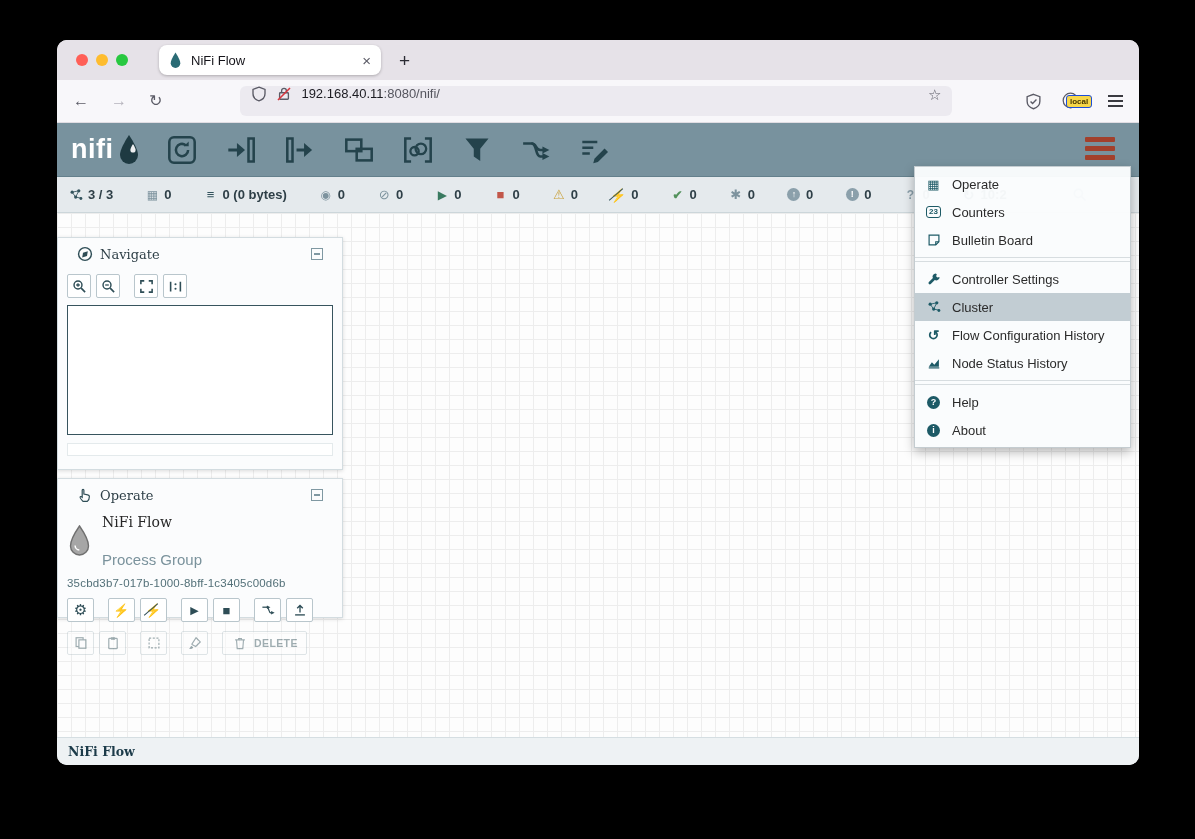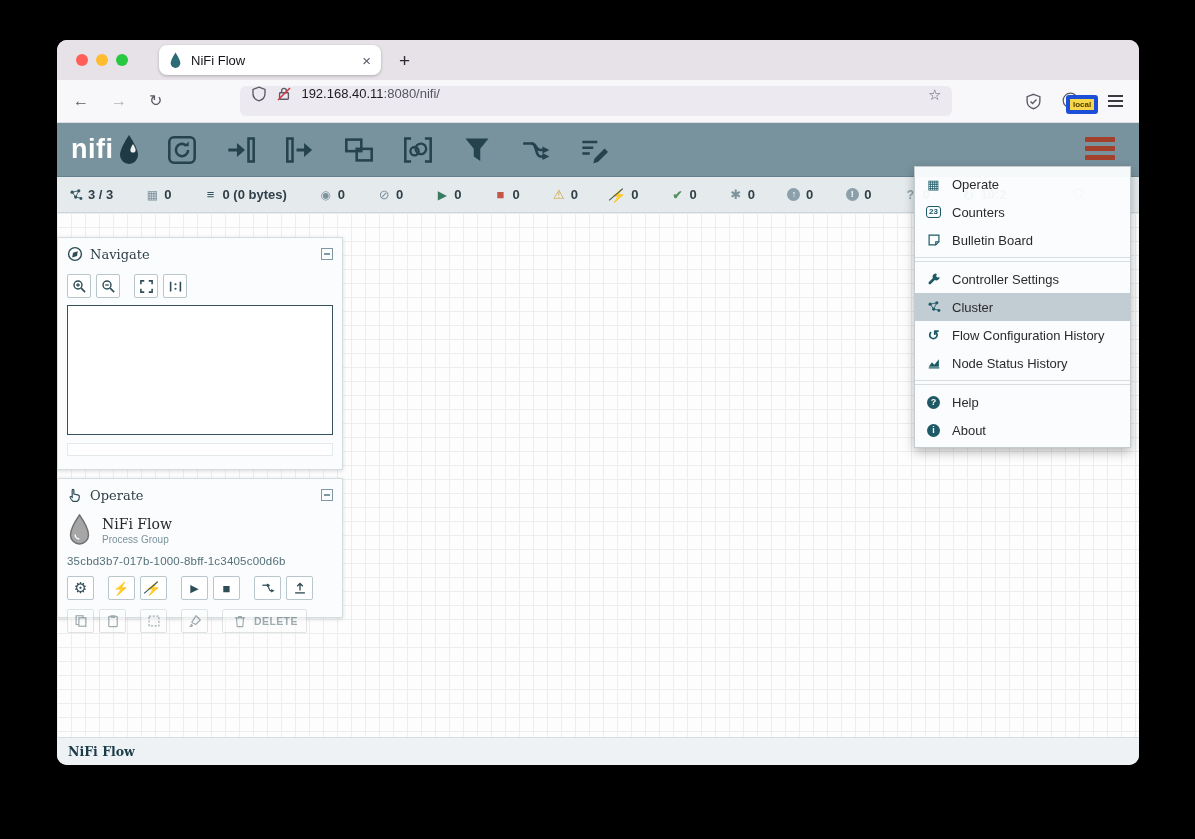--- a/index.html
+++ b/index.html
@@ -24,21 +24,21 @@
   .urlico{width:16px;height:16px;color:#5b5b66;margin-right:9px;display:inline-flex}
   .urlico svg{width:100%;height:100%}
   .url{flex:1;font-size:13px;color:#55555e;white-space:nowrap;overflow:hidden}
   .url .host{color:#1b1b21}
   .star{font-size:15px;color:#5b5b66}
   .nav-right{margin-left:auto;display:flex;align-items:center;gap:20px}
   .nr-ico{width:17px;height:17px;color:#5b5b66;display:inline-flex}
   .nr-ico svg{width:100%;height:100%}
   .profile-chip{position:relative;width:26px;height:18px}
   .profile-chip .nr-ico{position:absolute;left:0;top:0}
-  .profile-badge{position:absolute;left:4px;top:3px;background:#f7d749;border:4px solid #1d4ed8;border-radius:3px;font-size:8px;font-weight:700;color:#4a3a00;padding:0 3px;line-height:11px}
+  .profile-badge{position:absolute;left:4px;top:3px;background:#f7d749;border:1px solid #1d4ed8;border-radius:3px;font-size:8px;font-weight:700;color:#4a3a00;padding:0 3px;line-height:11px}
   .ff-menu{display:flex;flex-direction:column;gap:3.5px}
   .ff-menu i{display:block;width:15px;height:1.6px;background:#3a3a40}
 
   
   .nifi{flex:1;display:flex;flex-direction:column;position:relative;min-height:0}
   .nifi-header{height:53px;background:#78929e;display:flex;align-items:center;padding-left:14px;flex:0 0 auto;position:relative;border-bottom:1px solid #64808c}
   .logo{display:flex;align-items:center}
   .logo-text{font-size:27px;font-weight:700;color:#fff;letter-spacing:.5px}
   .logo-drop{width:24px;height:32px;color:#1e3a42;margin-left:3px;display:inline-flex}
   .logo-drop svg{width:100%;height:100%}
@@ -55,21 +55,21 @@
   .st-ico svg{width:14px;height:14px}
   .st-val{font-size:13px;font-weight:700;color:#2e3f47;white-space:nowrap}
   .sb-search{position:absolute;right:52px;top:10px;width:15px;height:15px;color:#8ba0ab;display:inline-flex}
   .sb-search svg{width:100%;height:100%}
 
   .canvas{flex:1;position:relative;background:#fdfdfd;min-height:0;
     background-image:linear-gradient(#ededed 1px,transparent 1px),linear-gradient(90deg,#ededed 1px,transparent 1px);
     background-size:14px 14px}
 
   .panel{position:absolute;left:0;width:286px;background:#fbfcfd;border:1px solid #d3dce0;box-shadow:0 1px 4px rgba(0,0,0,.14);box-sizing:border-box}
-  .panel-header{height:32px;display:flex;align-items:center;padding:0 9px;gap:7px}
+  .panel-header{height:32px;display:flex;align-items:center;padding:0 19px;gap:7px}
   .panel-ico{width:16px;height:16px;color:#2e4d56;display:inline-flex}
   .panel-ico svg{width:100%;height:100%}
   .panel-title{font-family:"DejaVu Serif",serif;font-size:13px;color:#2e3f47;flex:1}
   .minbox{width:12px;height:12px;border:1px solid #7f98a2;display:flex;align-items:center;justify-content:center;box-sizing:border-box}
   .minline{display:block;width:6px;height:1.5px;background:#7f98a2}
 
   .navigate-panel{top:24px;height:233px}
   .nav-tools{display:flex;align-items:center;gap:5px;padding:4px 9px 0}
   .nav-btn{width:24px;height:24px;border:1px solid #b9c6cc;background:#fff;color:#2e4d56;display:inline-flex;align-items:center;justify-content:center;border-radius:2px;box-sizing:border-box}
   .nav-btn svg{width:15px;height:15px}
@@ -77,21 +77,21 @@
   .minimap{margin:7px 9px 0;width:266px;height:130px;background:#fff;border:1px solid #37545e;box-sizing:border-box}
   .minimap-strip{margin:8px 9px 0;width:266px;height:13px;background:#fff;border:1px solid #e4eaec;box-sizing:border-box}
 
   .operate-panel{top:265px;height:140px}
   .operate-body{padding:1px 9px 0}
   .op-head{display:flex;align-items:center;gap:10px;margin-top:2px}
   .op-drop{width:25px;height:32px;display:inline-flex}
   .op-drop svg{width:100%;height:100%}
   .op-names{display:flex;flex-direction:column}
   .op-name{font-family:"DejaVu Serif",serif;font-size:14px;color:#262626}
-  .op-type{font-size:10px;color:#7a929c;margin-top:2px}
+  .op-type{font-size:15px;color:#7a929c;margin-top:21px}
   .op-id{font-size:11.5px;color:#537078;margin-top:9px;letter-spacing:.2px;white-space:nowrap}
   .op-row{display:flex;align-items:center;margin-top:9px;gap:5px}
   .op-btn{min-width:27px;height:24px;border:1px solid #b9c6cc;background:#fff;border-radius:2px;color:#2e4d56;display:inline-flex;align-items:center;justify-content:center;box-sizing:border-box}
   .op-btn svg{width:14px;height:14px}
   .op-btn.grp{margin-left:9px}
   .op-row.disabled .op-btn{opacity:.45}
   .delete-btn{padding:0 8px;gap:6px;font-size:10.5px;font-weight:700;letter-spacing:.4px;color:#2e4d56}
 
   .breadcrumb-bar{height:28px;background:#eef2f4;border-top:1px solid #d5dee2;display:flex;align-items:center;padding:0 11px;flex:0 0 auto;box-sizing:border-box}
   .breadcrumb{font-family:"DejaVu Serif",serif;font-size:12.5px;font-weight:700;color:#1c3b49}

